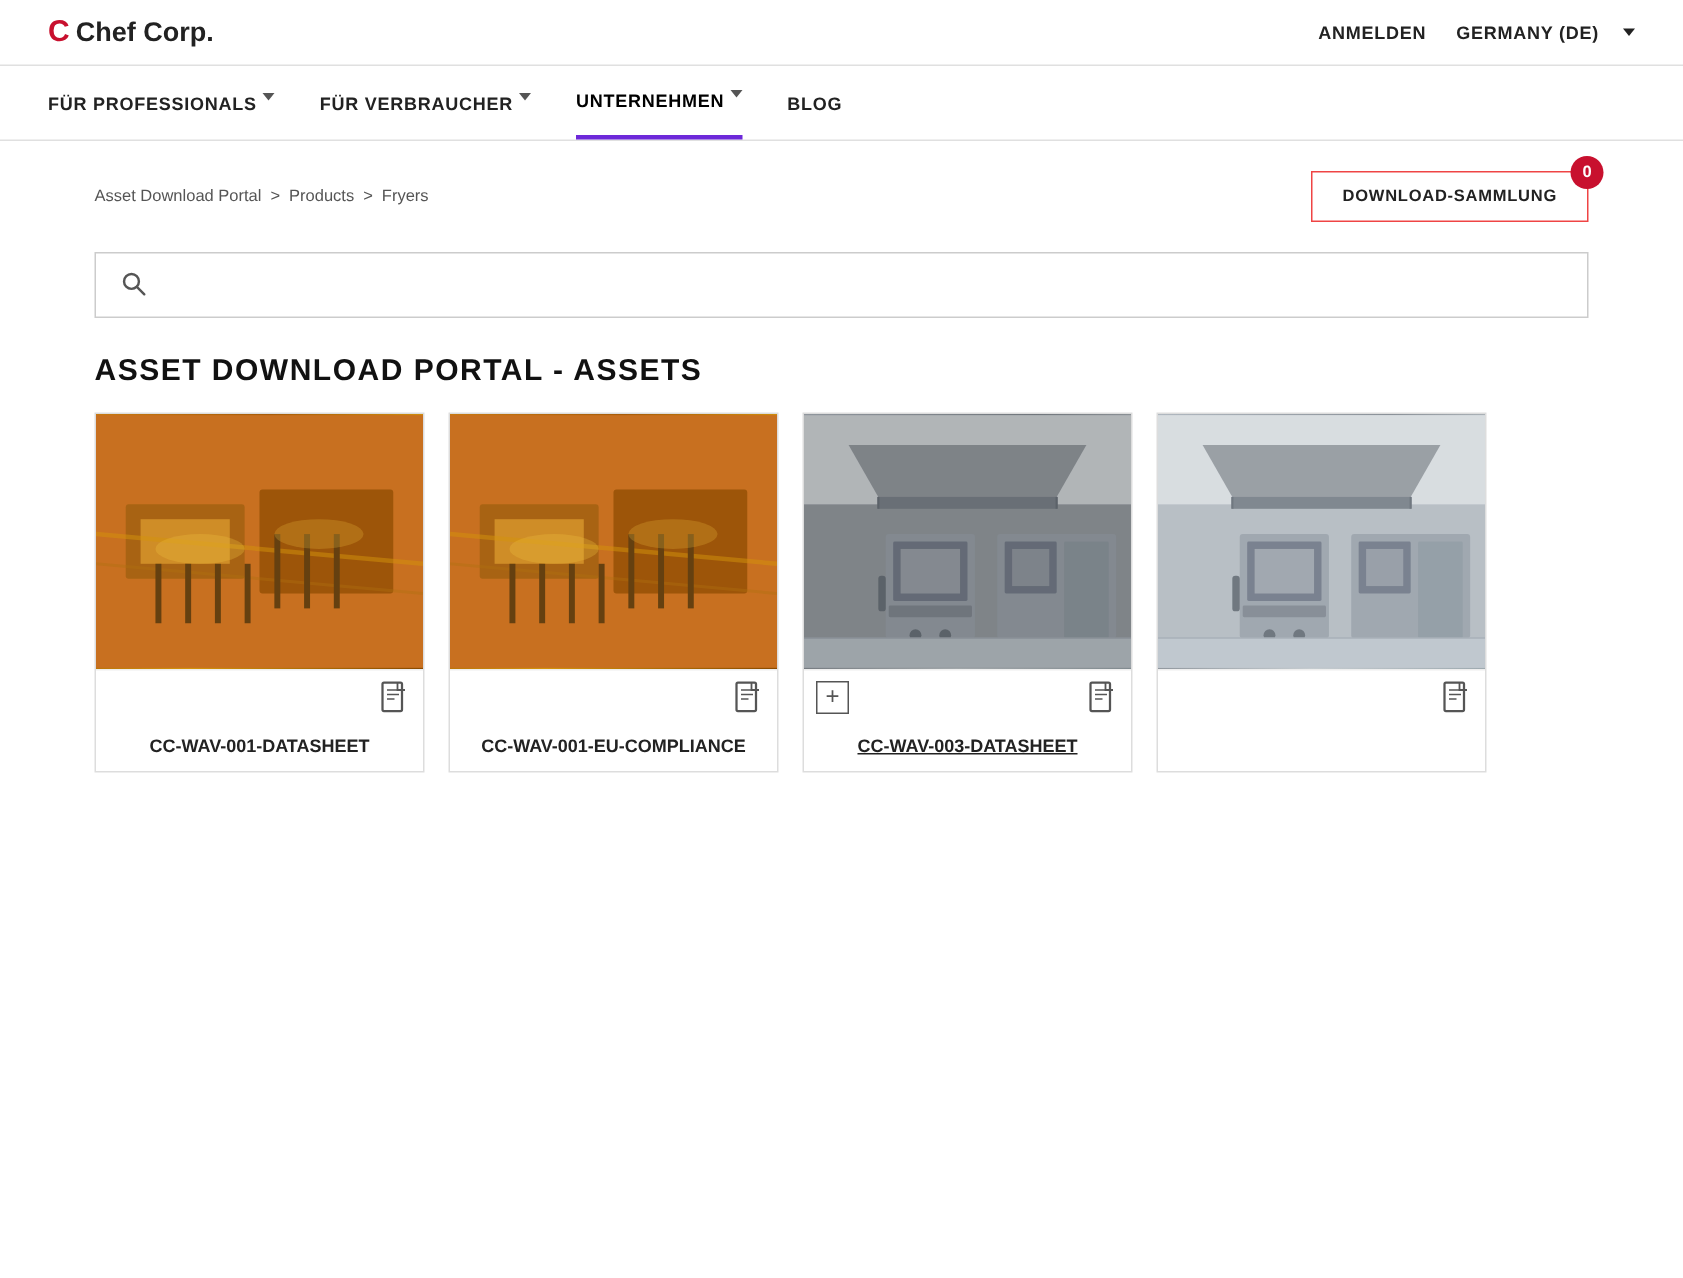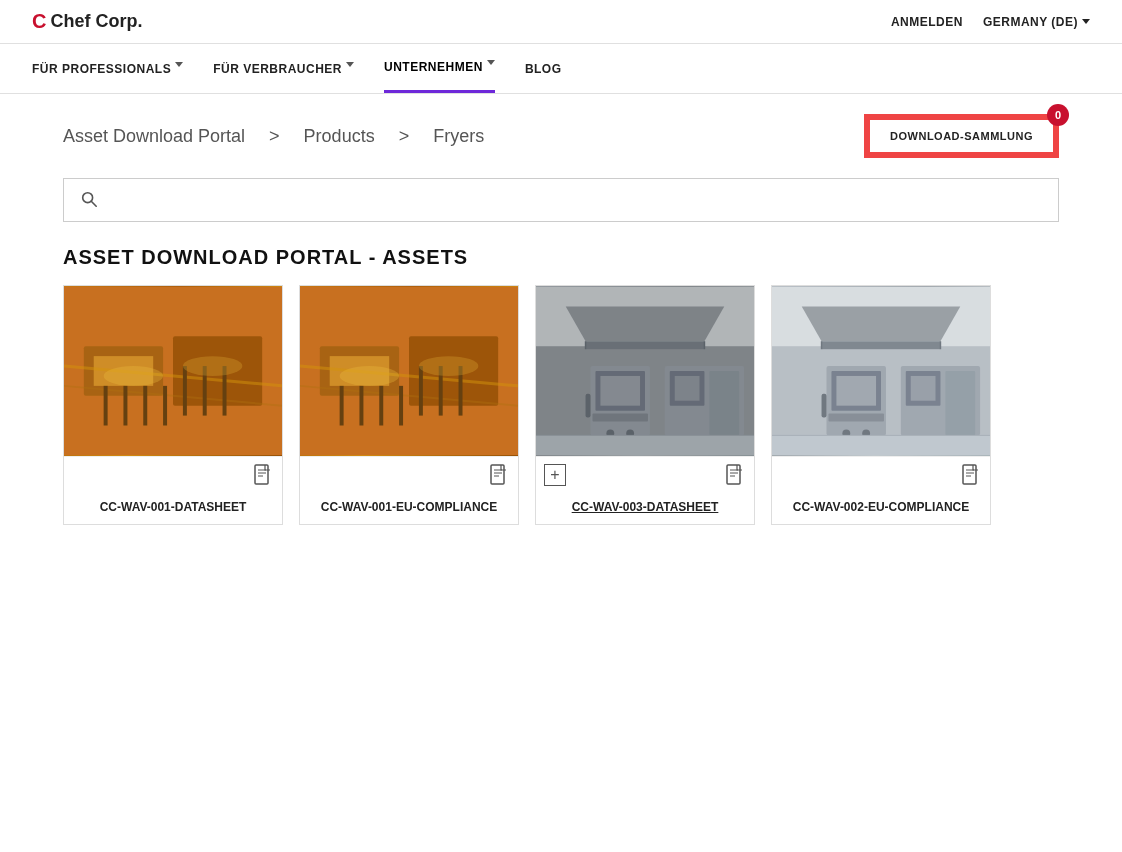--- a/index.html
+++ b/index.html
@@ -34,21 +34,21 @@
       font-size: 12px;
       font-weight: bold;
       color: #222;
       cursor: pointer;
       letter-spacing: 0.5px;
       text-decoration: none;
     }
     .germany-btn {
       display: flex;
       align-items: center;
-      gap: 4px;
+      gap: 16px;
       font-size: 12px;
       font-weight: bold;
       color: #222;
       cursor: pointer;
       letter-spacing: 0.5px;
     }
     .chevron-down {
       display: inline-block;
       width: 0;
       height: 0;
@@ -94,36 +94,36 @@
 
     
     .breadcrumb-row {
       display: flex;
       align-items: center;
       justify-content: space-between;
       margin-bottom: 20px;
     }
     .breadcrumb {
       display: flex;
-      gap: 24px;
-      font-size: 18px;
+      gap: 6px;
+      font-size: 11px;
       color: #555;
     }
     .breadcrumb a {
       color: #555;
       text-decoration: none;
     }
     .breadcrumb .sep { color: #555; }
     .breadcrumb .current { color: #555; font-weight: normal; }
 
     .download-btn-container {
       position: relative;
     }
     .download-btn {
-      border: 6px solid #ef4444;
+      border: 1px solid #ef4444;
       background: #fff;
       color: #222;
       padding: 10px 20px;
       font-size: 11px;
       font-weight: bold;
       letter-spacing: 0.5px;
       cursor: pointer;
       white-space: nowrap;
     }
     .badge {
@@ -483,17 +483,16 @@
       <div class="asset-bottom">
         <span></span>
         <div class="asset-doc-icon">
           <svg width="18" height="22" viewBox="0 0 18 22" fill="none">
             <rect x="1" y="1" width="13" height="19" rx="1" stroke="#555" stroke-width="1.5" fill="white"></rect>
             <path d="M4 6h8M4 9h8M4 12h5" stroke="#555" stroke-width="1"></path>
             <path d="M11 1v5h5" stroke="#555" stroke-width="1.2" fill="none"></path>
           </svg>
         </div>
       </div>
-      <div class="asset-label">CC-WAV-002-EU-COMPLIANCE</div>
     </div>
 
   </div>
 </main>
 
 </body></html>

